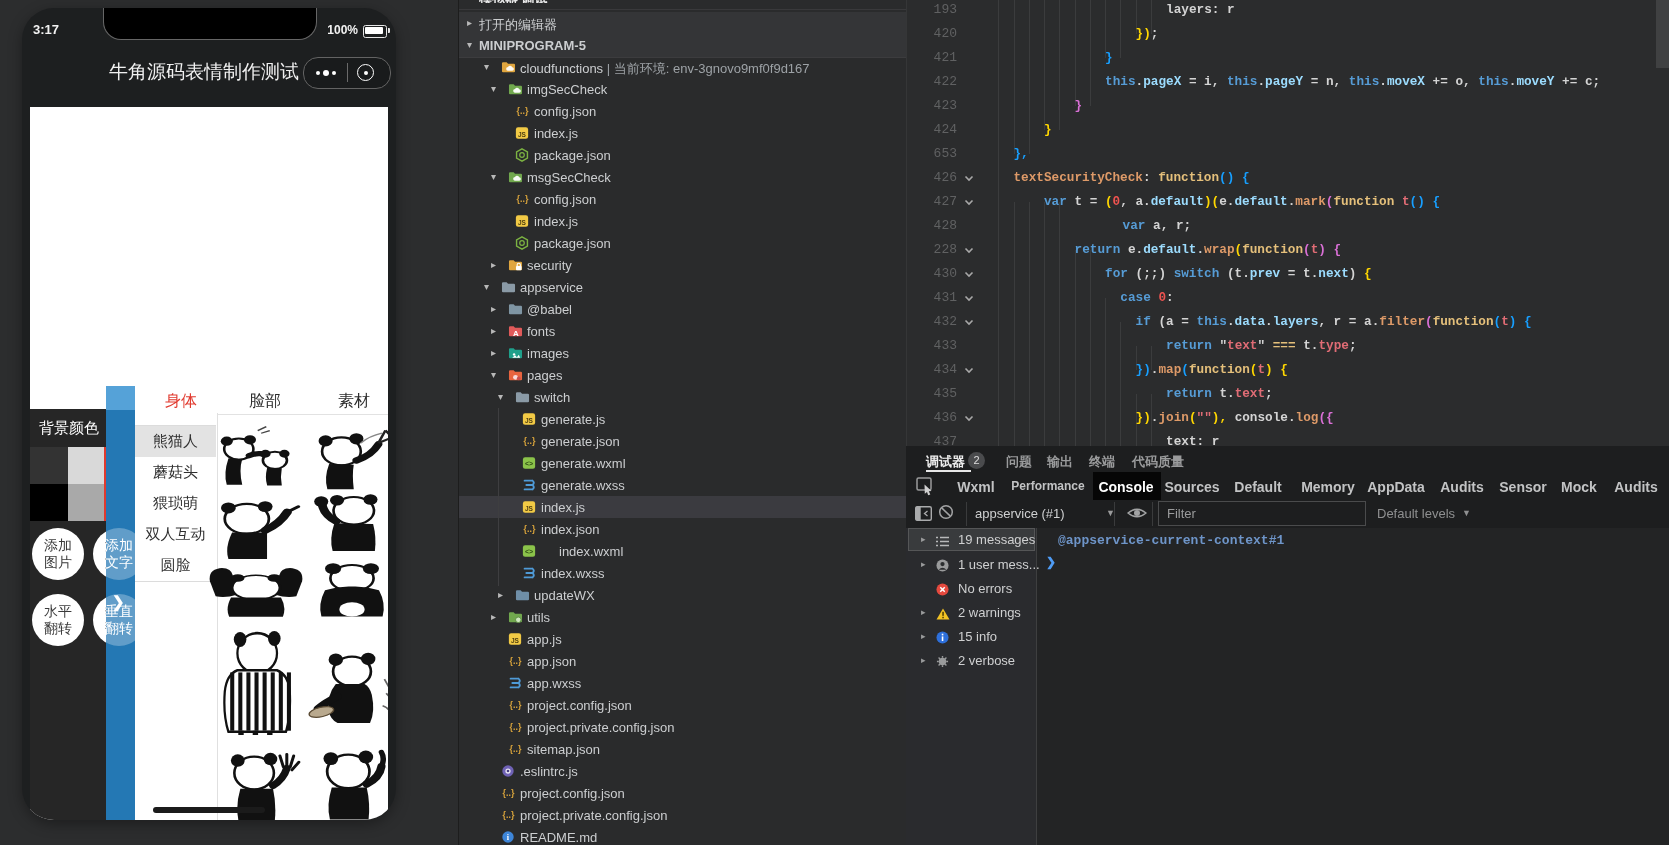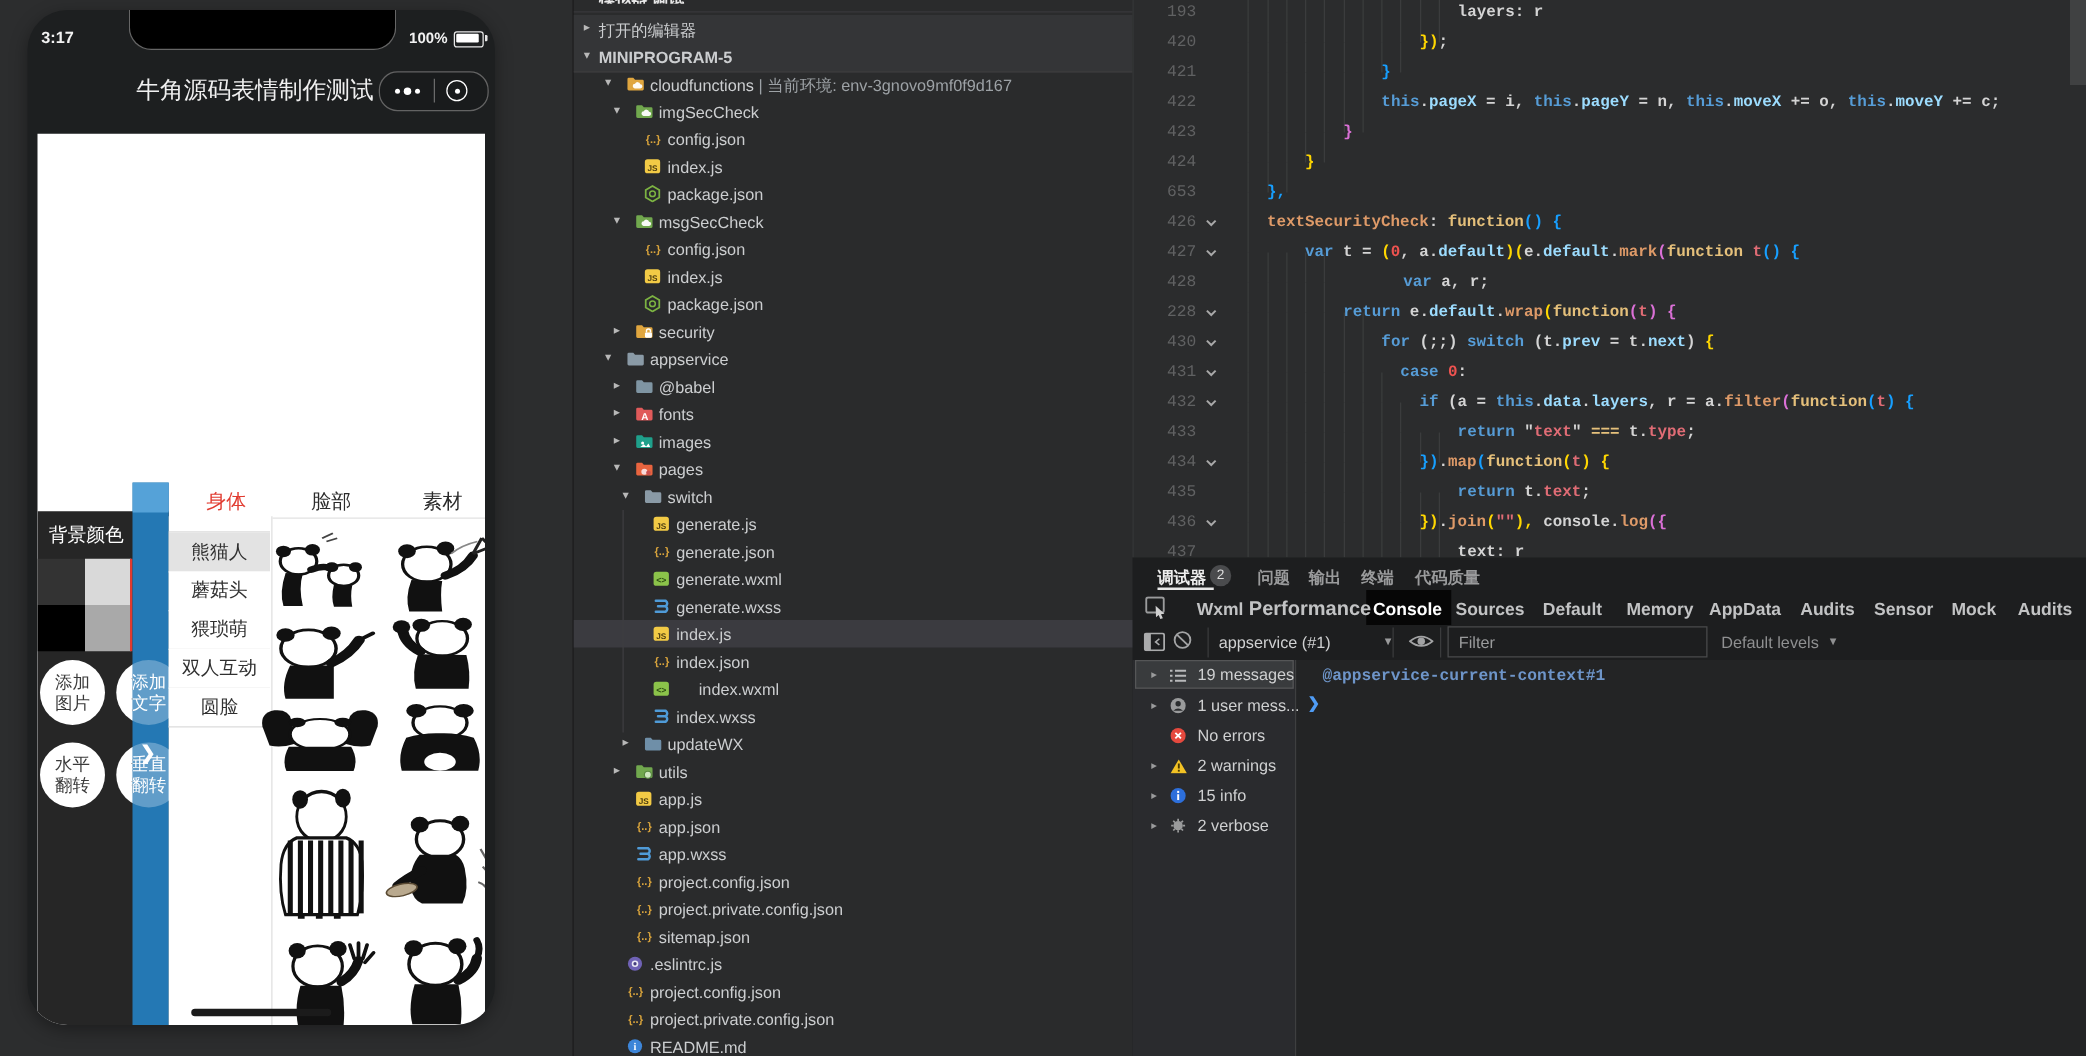--- a/index.html
+++ b/index.html
@@ -523,21 +523,21 @@
     <div class="abs" style="left:100px;top:7px;color:#9a9b9c;font-size:13px;font-weight:bold;">问题</div>
     <div class="abs" style="left:141px;top:7px;color:#9a9b9c;font-size:13px;font-weight:bold;">输出</div>
     <div class="abs" style="left:183px;top:7px;color:#9a9b9c;font-size:13px;font-weight:bold;">终端</div>
     <div class="abs" style="left:226px;top:7px;color:#9a9b9c;font-size:13px;font-weight:bold;">代码质量</div>
     <div class="abs" style="left:10px;top:31px;width:22px;height:20px;"><svg width="21" height="19" viewBox="0 0 21 19">
         <rect x="1" y="1" width="14" height="12" rx="1.5" fill="none" stroke="#9a9b9c" stroke-width="1.5"></rect>
         <path d="M8.5 7.5 L15.5 14 L12.8 14.3 L14.3 17.5 L12.2 18.2 L11 15 L8.8 16.8 Z" fill="#d0d0d0"></path>
       </svg></div>
     <div class="abs" style="left:187px;top:26px;width:68px;height:28px;background:#060606;"></div>
     <div class="abs" style="left:70px;top:33px;color:#c2c3c4;font-size:14px;font-weight:bold;transform:translateX(-50%);white-space:nowrap;">Wxml</div>
-    <div class="abs" style="left:142px;top:33px;color:#c2c3c4;font-size:16px;font-weight:bold;transform:translateX(-50%);white-space:nowrap;">Performance</div>
+    <div class="abs" style="left:142px;top:33px;color:#c2c3c4;font-size:12px;font-weight:bold;transform:translateX(-50%);white-space:nowrap;">Performance</div>
     <div class="abs" style="left:220px;top:33px;color:#fff;font-size:14px;font-weight:bold;transform:translateX(-50%);white-space:nowrap;">Console</div>
     <div class="abs" style="left:286px;top:33px;color:#c2c3c4;font-size:14px;font-weight:bold;transform:translateX(-50%);white-space:nowrap;">Sources</div>
     <div class="abs" style="left:352px;top:33px;color:#c2c3c4;font-size:14px;font-weight:bold;transform:translateX(-50%);white-space:nowrap;">Default</div>
     <div class="abs" style="left:422px;top:33px;color:#c2c3c4;font-size:14px;font-weight:bold;transform:translateX(-50%);white-space:nowrap;">Memory</div>
     <div class="abs" style="left:490px;top:33px;color:#c2c3c4;font-size:14px;font-weight:bold;transform:translateX(-50%);white-space:nowrap;">AppData</div>
     <div class="abs" style="left:556px;top:33px;color:#c2c3c4;font-size:14px;font-weight:bold;transform:translateX(-50%);white-space:nowrap;">Audits</div>
     <div class="abs" style="left:617px;top:33px;color:#c2c3c4;font-size:14px;font-weight:bold;transform:translateX(-50%);white-space:nowrap;">Sensor</div>
     <div class="abs" style="left:673px;top:33px;color:#c2c3c4;font-size:14px;font-weight:bold;transform:translateX(-50%);white-space:nowrap;">Mock</div>
     <div class="abs" style="left:730px;top:33px;color:#c2c3c4;font-size:14px;font-weight:bold;transform:translateX(-50%);white-space:nowrap;">Audits</div>
     <div class="abs" style="left:9px;top:60px;width:17px;height:15px;"><svg width="17" height="15" viewBox="0 0 17 15">

